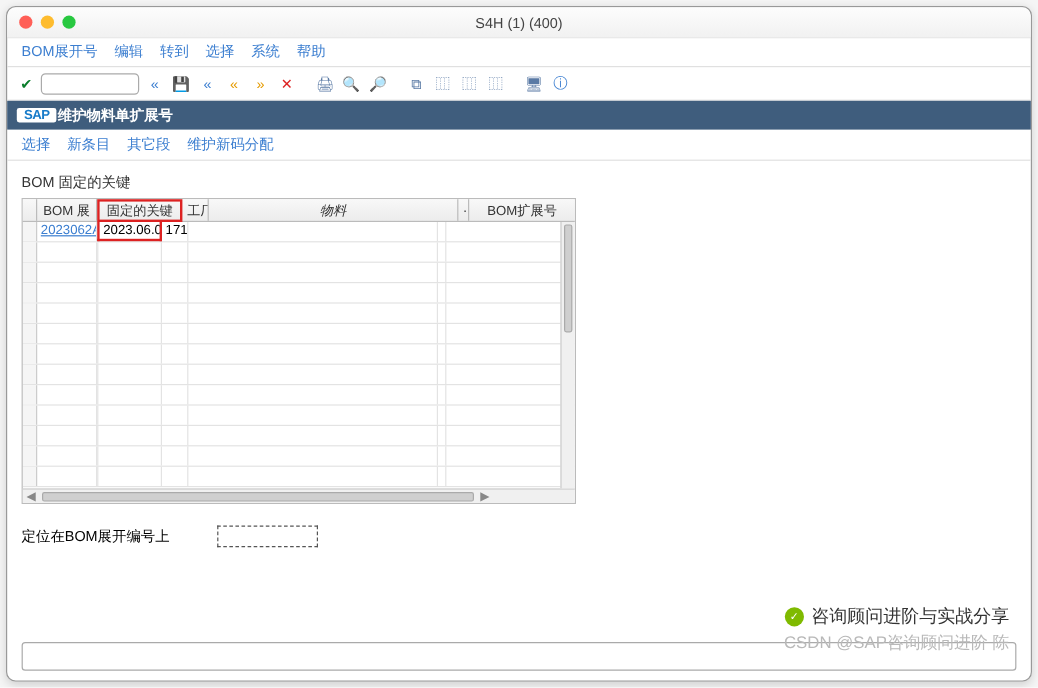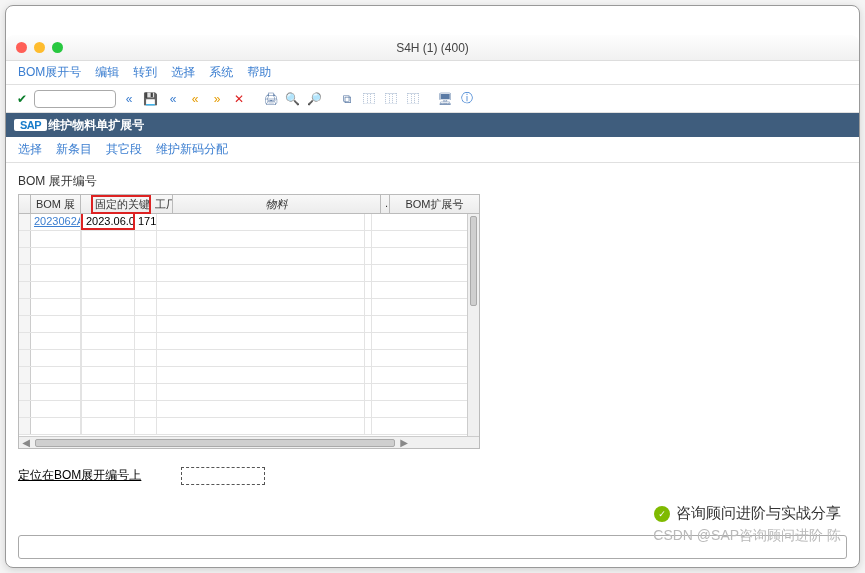--- a/index.html
+++ b/index.html
@@ -1,53 +1,53 @@
 <!DOCTYPE html>
 <html><head>
 <meta charset="utf-8">
 <style>
   * { box-sizing: border-box; margin: 0; padding: 0; }
   body { font-family: Arial, "Microsoft YaHei", sans-serif; font-size: 12px; background: #f5f5f5; width: 865px; height: 573px; overflow: hidden; }
   .window { width: 855px; height: 563px; margin: 5px; background: #fff; border: 1px solid #999; border-radius: 8px; box-shadow: 0 2px 8px rgba(0,0,0,.15); position: relative; display: flex; flex-direction: column; }
-  .titlebar { height: 26px; display: flex; align-items: center; position: relative; border-bottom: 1px solid #ddd; background: linear-gradient(#fdfdfd,#f1f1f1); border-radius: 8px 8px 0 0; margin-top: 29px; }
+  .titlebar { height: 26px; display: flex; align-items: center; position: relative; border-bottom: 1px solid #ddd; background: linear-gradient(#fdfdfd,#f1f1f1); border-radius: 8px 8px 0 0; }
   .traffic { display: flex; gap: 7px; padding-left: 10px; }
   .tl { width: 11px; height: 11px; border-radius: 50%; }
   .tl.r { background: #ff5f57; } .tl.y { background: #febc2e; } .tl.g { background: #28c840; }
   .title-txt { position: absolute; left: 0; right: 0; text-align: center; font-size: 12px; color: #444; pointer-events: none; }
   .menubar { height: 24px; display: flex; align-items: center; gap: 14px; padding: 0 12px; color: #3b7ed0; border-bottom: 1px solid #e0e0e0; }
   .menubar span { cursor: default; }
   .appbar { height: 28px; display: flex; align-items: center; gap: 4px; padding: 0 8px; border-bottom: 1px solid #e0e0e0; }
   .chk { width: 16px; height: 16px; color: #0a7d2b; display:flex;align-items:center;justify-content:center; }
   .tcode { border: 1px solid #aaa; border-radius:4px; height: 18px; width: 82px; padding:0 4px; font-size:11px; background:#fff; }
   .ibtn { width: 18px; height: 18px; display: inline-flex; align-items: center; justify-content: center; color: #5a7aa5; border-radius:3px; }
   .page-title { height: 24px; background: #3f5d7d; color: #fff; display: flex; align-items: center; gap: 1px; padding: 0 8px; font-weight: bold; }
   .sap-logo { background: #fff; color: #177bc9; font-weight: bold; padding: 0 6px; border-radius: 2px; font-size:11px; letter-spacing:-0.5px;}
   .submenubar { height: 26px; display: flex; align-items: center; gap: 14px; padding: 0 12px; color: #3b7ed0; border-bottom: 1px solid #e0e0e0; }
   .content { flex: 1; padding: 8px 12px 6px 12px; display:flex; flex-direction:column; overflow:hidden;}
   .section-label { color: #333; padding: 2px 0 4px 0; }
   .grid-wrap { border: 1px solid #bbb; width: 462px; height: 255px; position:relative; display:flex; flex-direction:column; background:#fff;}
   .grid-head { display:flex; background: linear-gradient(#f8f8f8,#ececec); border-bottom:1px solid #bbb; height:19px; }
   .gh { border-right:1px solid #bbb; padding:2px 4px; font-size:11px; color:#333; text-align:center; overflow:hidden; white-space:nowrap; }
   .gh:last-child { border-right:none; }
-  .c-sel { width:12px; } .c0{width:50px;} .c1{width:60px;border:2px solid #d22;padding:0 2px;height:19px;margin-left:10px;} .c2{width:22px;} .c3{width:208px;font-style:italic;} .c4{width:6px;} .c5{flex:1;}
+  .c-sel { width:12px; } .c0{width:50px;} .c1{width:71px;border:2px solid #d22;padding:0 2px;height:19px;} .c2{width:22px;} .c3{width:208px;font-style:italic;} .c4{width:6px;} .c5{flex:1;}
   .grid-body { flex:1; overflow:hidden; position:relative;}
   .grow { display:flex; height:17px; border-bottom:1px solid #e3e3e3; }
   .gc { border-right:1px solid #e3e3e3; padding:1px 3px; font-size:11px; overflow:hidden; white-space:nowrap; }
   .gc:last-child{border-right:none;}
   .gc-sel { width:12px; background:#f5f5f5; border-right:1px solid #ccc; }
   .gc0{width:50px;color:#3b7ed0;text-decoration:underline;} 
   .gc1{width:54px;border-left:2px solid #d22;border-right:2px solid #d22;} 
   .gc1.last{border-bottom:2px solid #d22;}
   .gc2{width:22px;} .gc3{width:208px;} .gc4{width:6px;} .gc5{flex:1;}
   .vscroll { position:absolute; right:0; top:19px; bottom:12px; width:12px; background:#f0f0f0; border-left:1px solid #ccc;}
   .vscroll .thumb { background:#cfcfcf; border:1px solid #aaa; border-radius:2px; margin:2px; height:90px;}
   .hscroll { height:12px; background:#f0f0f0; border-top:1px solid #ccc; display:flex; align-items:center;}
   .hscroll .thumb { background:#cfcfcf; border:1px solid #aaa; border-radius:2px; height:8px; margin:0 2px; flex:1; max-width:360px;}
   .hscroll .arr { width:14px; color:#888; text-align:center; font-size:10px;}
-  .locate { margin-top: 18px; display:flex; align-items:flex-start; gap: 40px; text-decoration: underline;}
+  .locate { margin-top: 18px; display:flex; align-items:center; gap: 40px;}
   .locate-box { border:1px dashed #555; width:84px; height:18px; background:#fff;}
   .cmdline { margin: 0 12px 8px 12px; height: 24px; border:1px solid #aaa; border-radius:3px; background:#fff;}
   .watermark { position:absolute; right:18px; bottom:22px; text-align:right; color:#666; font-size:15px;}
   .watermark .brand{display:flex;align-items:center;justify-content:flex-end;gap:6px;color:#333;font-weight:500;}
   .watermark .csdn{color:#b9b9b9;font-size:14px;margin-top:4px;margin-left:19px;}
   .wx-ico{width:16px;height:16px;border-radius:50%;background:#7fba00;display:inline-flex;align-items:center;justify-content:center;color:#fff;font-size:9px;}
   .empty-rows .grow .gc0,.empty-rows .grow .gc1,.empty-rows .grow .gc2,.empty-rows .grow .gc3,.empty-rows .grow .gc4,.empty-rows .grow .gc5{color:transparent;}
 </style>
 </head>
 <body>
@@ -100,21 +100,21 @@
   </div>
 
   <div class="submenubar">
     <span>选择</span>
     <span>新条目</span>
     <span>其它段</span>
     <span>维护新码分配</span>
   </div>
 
   <div class="content">
-    <div class="section-label">BOM 展开编号</div>
+    <div class="section-label">BOM 固定的关键</div>
     <div class="grid-wrap">
       <div class="grid-head">
         <div class="gh c-sel"></div>
         <div class="gh c0">BOM 展</div>
         <div class="gh c1">固定的关键</div>
         <div class="gh c2">工厂</div>
         <div class="gh c3">物料</div>
         <div class="gh c4">.</div>
         <div class="gh c5">BOM扩展号</div>
       </div>

